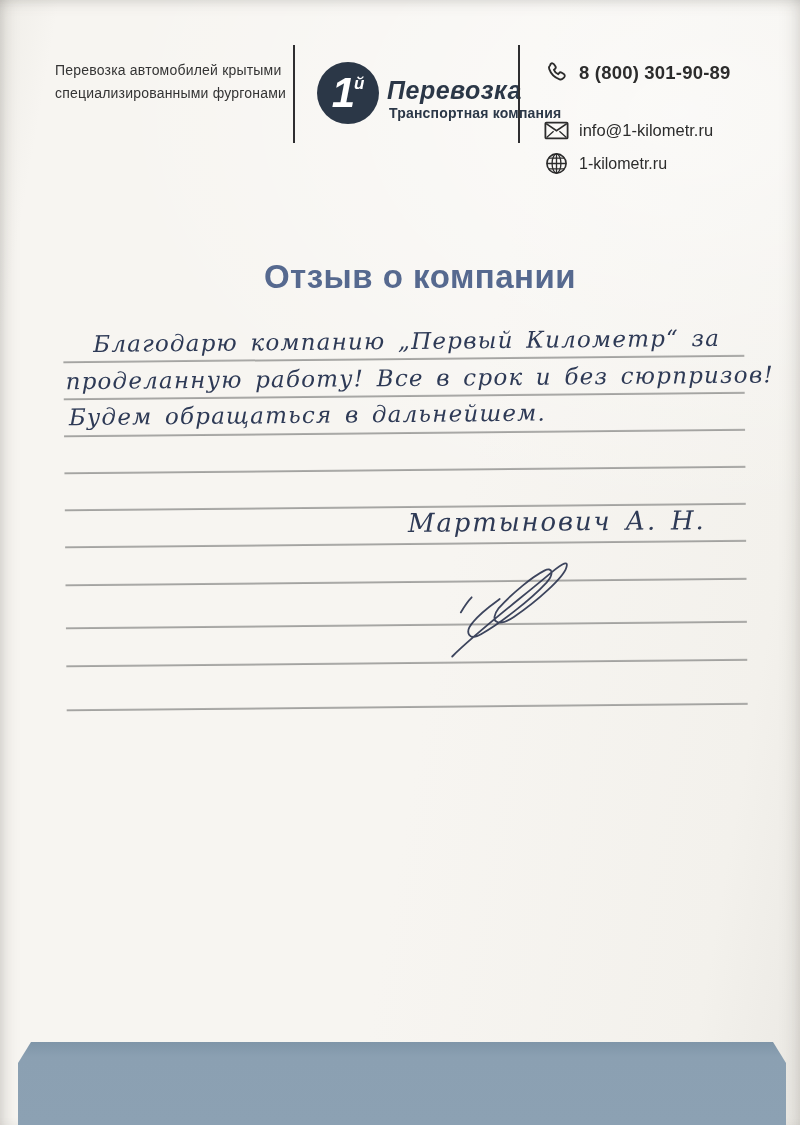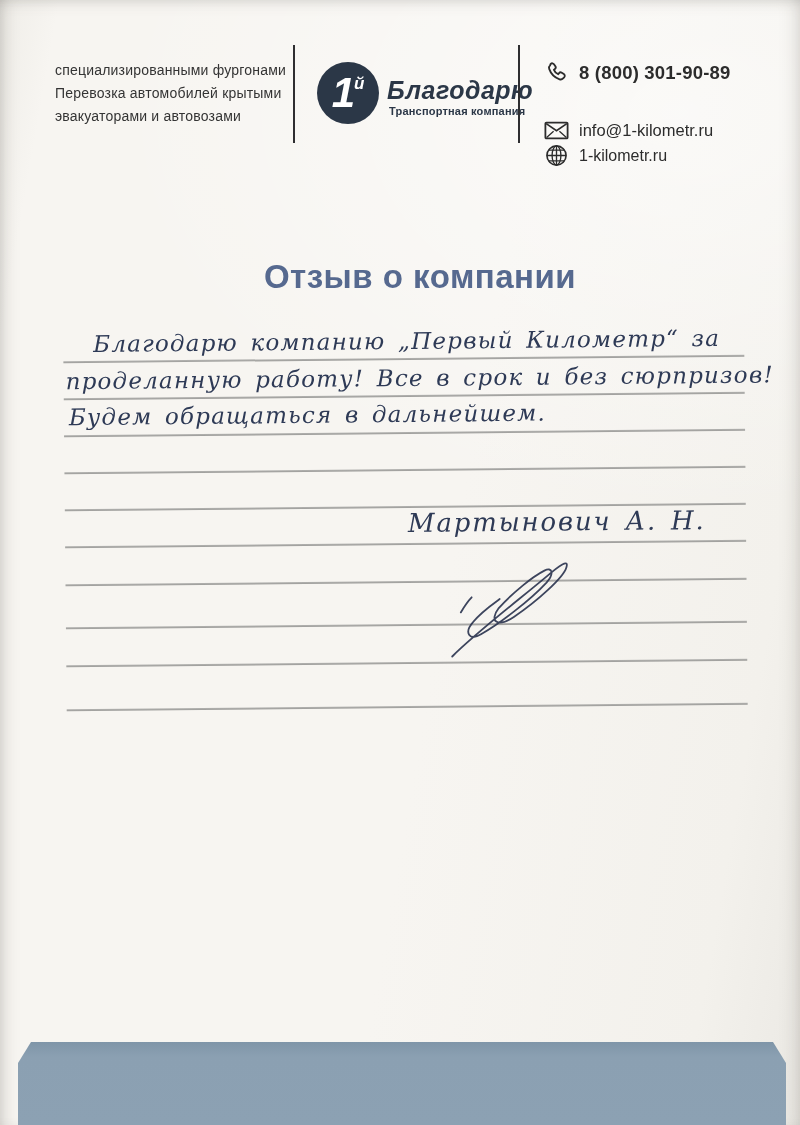--- a/index.html
+++ b/index.html
@@ -48,28 +48,28 @@
   }
   .logo-badge .n1 { font-size: 42px; line-height: 1; letter-spacing: -2px; }
   .logo-badge .ny { font-size: 17px; line-height: 1; margin: -20px 0 0 1px; }
   .logo-name {
     position: absolute; left: 387px; top: 76px;
     font-size: 25px; font-weight: bold; font-style: italic;
     color: var(--brand-navy, #24334a); letter-spacing: 0.5px;
   }
   .logo-sub {
     position: absolute; left: 389px; top: 105px;
-    font-size: 11px; font-weight: bold;
+    font-size: 14px; font-weight: bold;
     color: var(--brand-navy, #24334a); letter-spacing: 0.2px;
   }
 
   .contact-row { position: absolute; left: 543px; display: flex; align-items: center; gap: 9px; color: #2c2c2c; justify-content: center; }
   .contact-phone   { top: 60px; }
   .contact-email   { top: 121px; }
-  .contact-website { top: 144px; }
+  .contact-website { top: 152px; }
   .cicon { display: inline-flex; width: 27px; justify-content: center; }
   .ctext-phone   { font-size: 18.5px; font-weight: bold; letter-spacing: 0.2px; }
   .ctext-email   { font-size: 16.5px; font-weight: 500; }
   .ctext-website { font-size: 16px;  font-weight: 500; }
 
   
   .title {
     position: absolute; left: 0; top: 258px; width: 800px;
     margin: 0; padding-left: 40px; box-sizing: border-box;
     text-align: center;
@@ -108,32 +108,31 @@
     clip-path: polygon(0 21px, 13px 0, calc(100% - 13px) 0, 100% 21px, 100% 100%, 0 100%);
   }
 </style>
 </head>
 <body>
 
 <div class="scan">
   <div class="paper">
 
     <div class="tagline">
+      <div>Перевозка автомобилей крытыми</div>
       <div>специализированными фургонами</div>
-      <div>Перевозка автомобилей крытыми</div>
-      <div>эвакуаторами и автовозами</div>
     </div>
 
     <div class="vdiv vdiv1"></div>
 
     <div class="logo-badge">
       <span class="n1">1</span>
         <span class="ny">й</span>
     </div>
-    <div class="logo-name">Благодарю</div>
+    <div class="logo-name">Перевозка</div>
     <div class="logo-sub">Транспортная компания</div>
 
     <div class="vdiv vdiv2"></div>
 
     <div class="contact-row contact-phone">
       <span class="cicon">
         <svg width="26" height="26" viewBox="0 0 24 24">
             <path d="M6.2 3.6c1-.9 2.3-.7 3 .3l1.3 1.9c.5.8.4 1.9-.4 2.5l-.9.8c.5 1.4 2.5 3.4 3.9 3.9l.8-.9c.6-.8 1.7-.9 2.5-.4l1.9 1.3c1 .7 1.2 2 .3 3l-1 1c-.8.9-2.1 1.2-3.2.8C10 16.3 6.3 12.6 4.8 8.2c-.4-1.1-.1-2.4.8-3.2z" fill="none" stroke="#2c2c2c" stroke-width="1.7"></path>
           </svg>
       </span>

